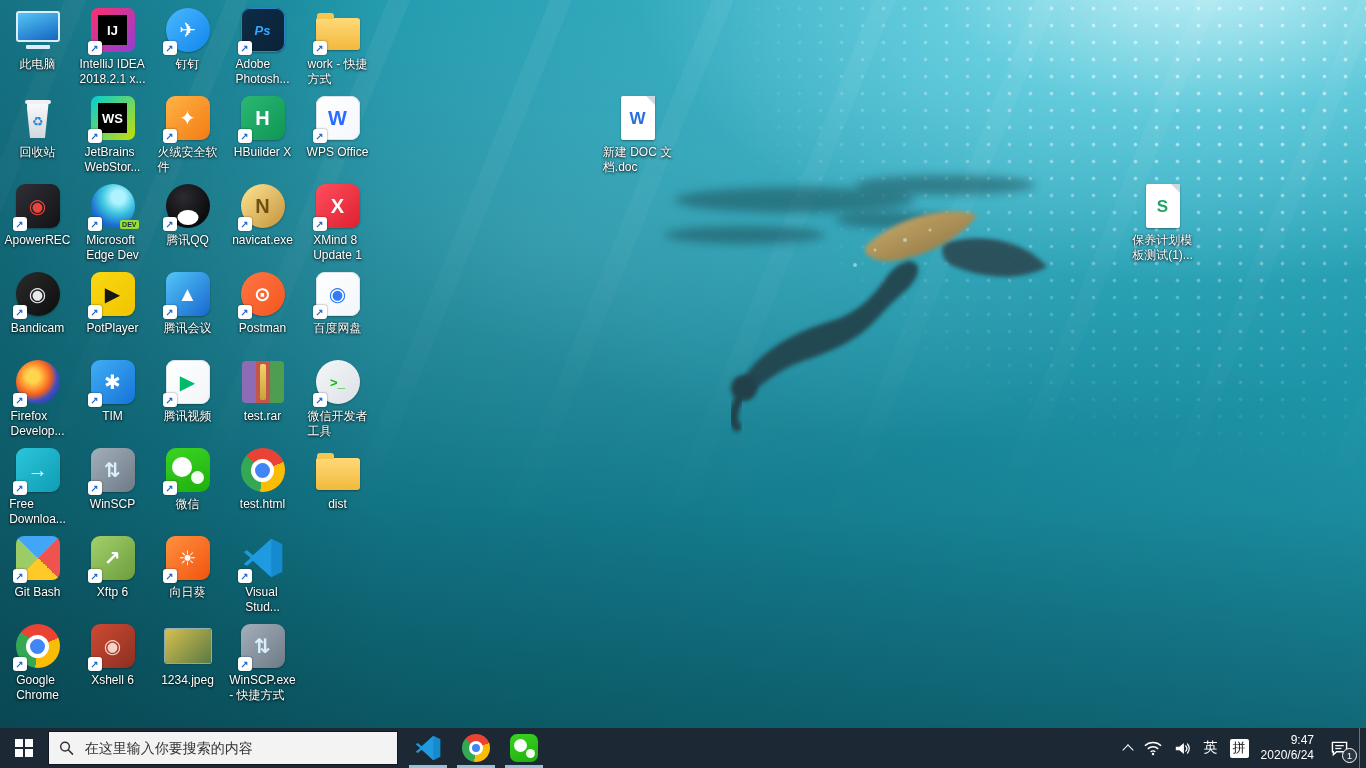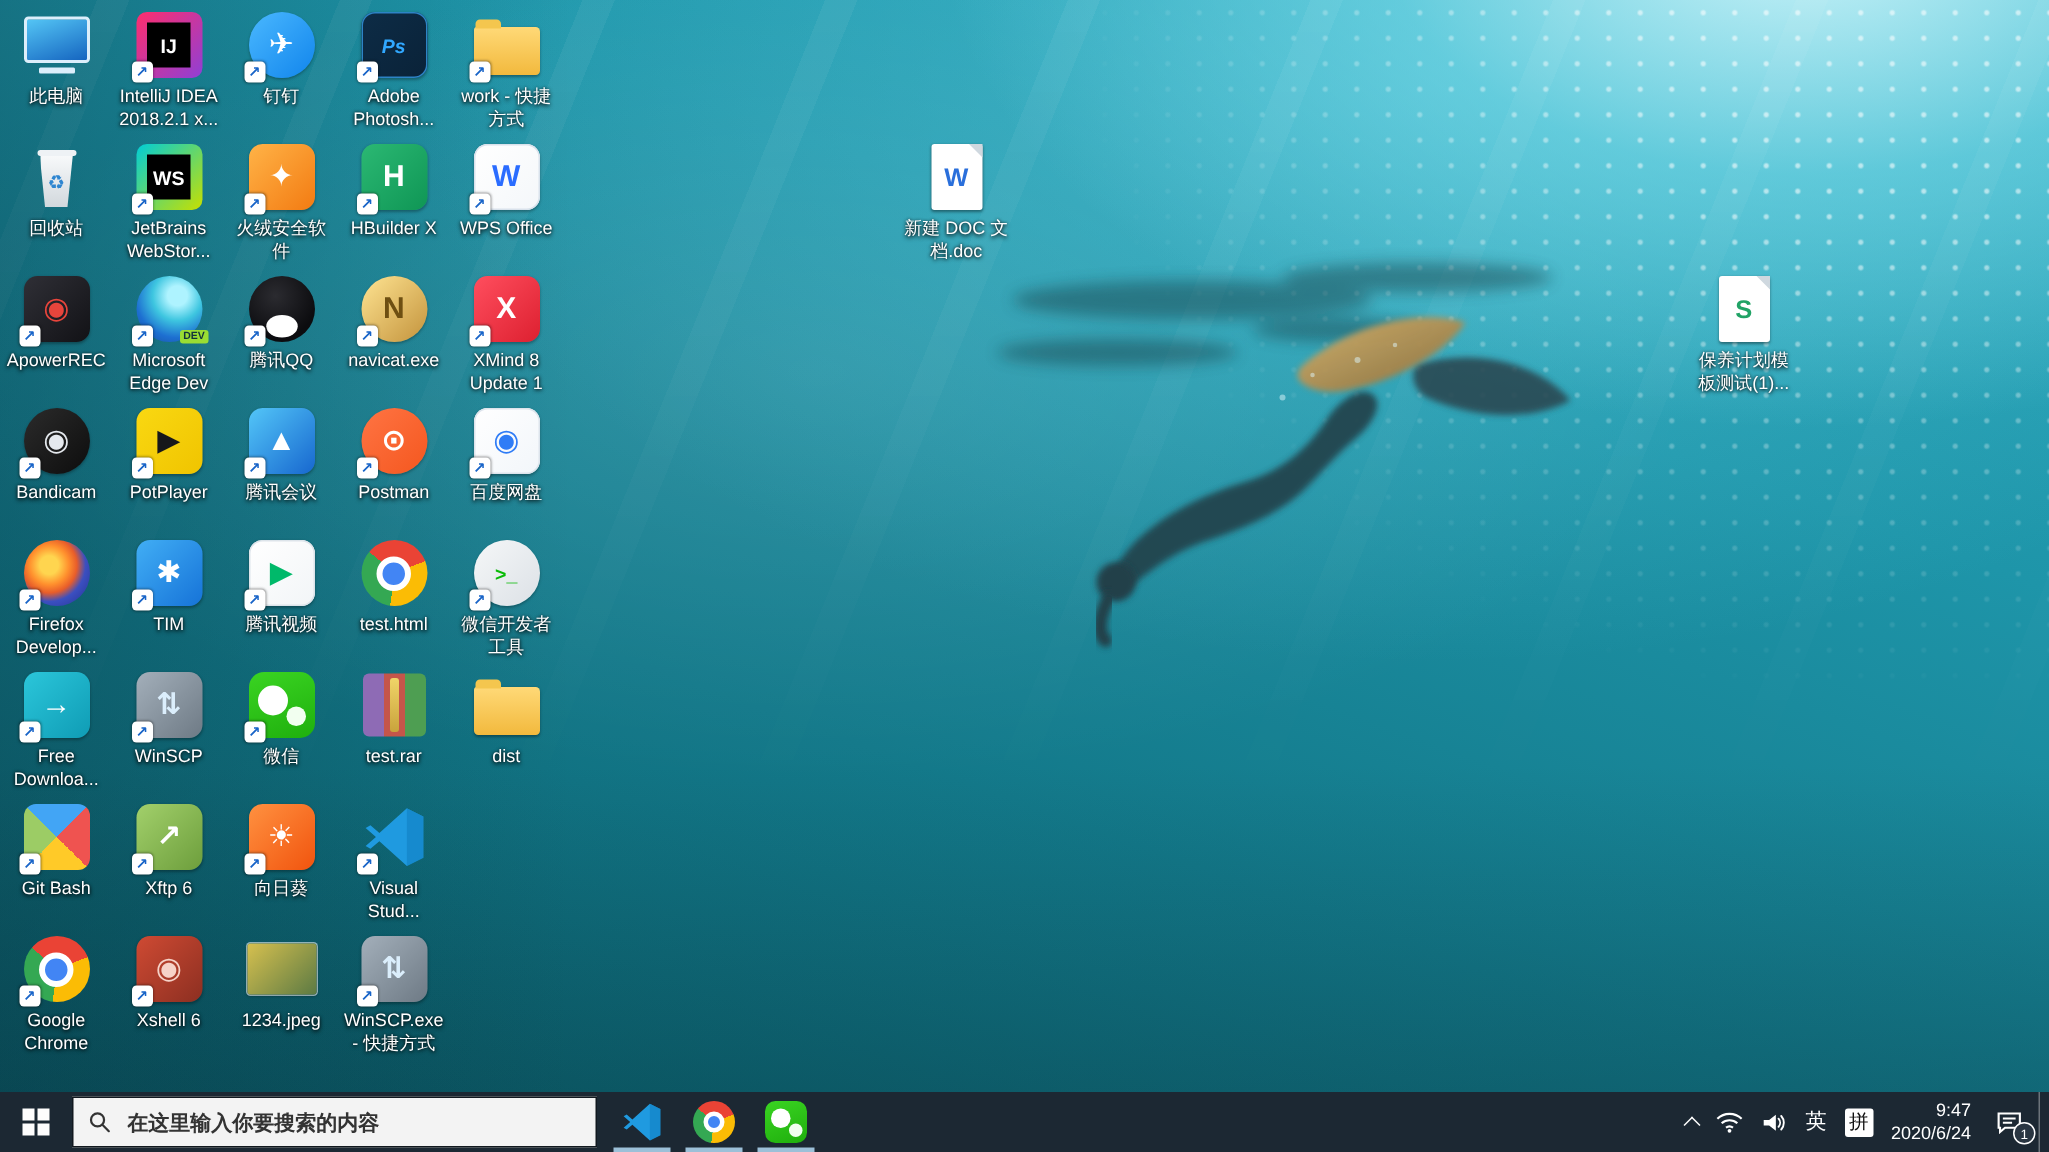--- a/index.html
+++ b/index.html
@@ -32,21 +32,21 @@
     display:flex;flex-direction:column;flex-wrap:wrap;align-content:flex-start;}
   .cell{width:75px;height:88px;display:flex;flex-direction:column;align-items:center;
     padding-top:7px;cursor:default;}
   .cell.extra{position:absolute;}
   .pos-a{left:600px;top:0;}
   .pos-b{left:600px;top:88px;}
   .pos-c{left:1125px;top:176px;}
   .ic{width:46px;height:46px;position:relative;display:flex;align-items:center;justify-content:center;flex:none;}
   .face{position:relative;width:44px;height:44px;display:flex;align-items:center;justify-content:center;}
   .g{font-weight:700;font-size:20px;line-height:1;}
-  .lbl{margin-top:4px;color:#fff;font-size:12px;line-height:1.22;text-align:center;
+  .lbl{margin-top:4px;color:#fff;font-size:12px;line-height:1.22;
     text-shadow:0 1px 3px rgba(0,0,0,.9),0 0 2px rgba(0,0,0,.65);white-space:nowrap;}
   .sc{position:absolute;left:-2px;bottom:-2px;width:14px;height:14px;background:#fff;border-radius:3px;
     display:flex;align-items:center;justify-content:center;font-size:10px;font-weight:700;color:#1864c8;
     box-shadow:0 0 2px rgba(0,0,0,.55);}
 
   
   .a-sq{border-radius:9px;box-shadow:0 1px 2px rgba(0,0,0,.3);}
   .a-ci{border-radius:50%;box-shadow:0 1px 2px rgba(0,0,0,.3);}
   .a-jb{border-radius:7px;}
   .a-jb .g{background:#000;color:#fff;width:66%;height:66%;display:flex;align-items:center;justify-content:center;}
@@ -93,21 +93,21 @@
 
   
   #taskbar{position:absolute;left:0;bottom:0;width:1366px;height:40px;background:#1c2833;
     display:flex;align-items:center;color:#fff;}
   #start{width:48px;height:40px;display:flex;align-items:center;justify-content:center;cursor:pointer;}
   .winlogo{display:grid;grid-template-columns:8px 8px;grid-template-rows:8px 8px;gap:1.5px;}
   .winlogo i{background:#fdfdfd;display:block;}
   #searchbox{width:350px;height:34px;background:#f3f3f3;border:1px solid #11181f;
     display:flex;align-items:center;gap:9px;padding:0 10px;}
   #searchbox input{border:none;outline:none;background:transparent;font-size:14px;color:#222;width:100%;
-    font-family:"Liberation Sans","DejaVu Sans",sans-serif;font-weight:bold;}
+    font-family:"Liberation Sans","DejaVu Sans",sans-serif;}
   #searchbox input::placeholder{color:#333;opacity:1;}
   #tb-apps{display:flex;margin-left:6px;height:100%;}
   .tb-app{width:48px;height:40px;position:relative;display:flex;align-items:center;justify-content:center;cursor:pointer;}
   .tb-app .ic{width:30px;height:30px;}
   .tb-app .face{width:28px;height:28px;}
   .tb-app .ind{position:absolute;bottom:0;left:5px;right:5px;height:3px;background:#9cc0d8;}
   .tb-app .a-chrome::after{width:8px;height:8px;border-width:3px;}
   .tb-app .a-wechat{border-radius:7px;}
   .tb-app .a-wechat::before{width:13px;height:13px;left:4px;top:5px;}
   .tb-app .a-wechat::after{width:9px;height:9px;right:3px;bottom:4px;}
@@ -460,32 +460,32 @@
             <span class="g" style="color: rgb(255, 255, 255);">⊙</span>
           </div>
           <span class="sc">↗</span>
         </div>
         <div class="lbl">
           <div>Postman</div>
         </div>
       </div>
       <div class="cell">
         <div class="ic">
+          <div class="face a-rar"></div>
+        </div>
+        <div class="lbl">
+          <div>test.rar</div>
+        </div>
+      </div>
+      <div class="cell">
+        <div class="ic">
           <div class="face a-chrome"></div>
         </div>
         <div class="lbl">
           <div>test.html</div>
-        </div>
-      </div>
-      <div class="cell">
-        <div class="ic">
-          <div class="face a-rar"></div>
-        </div>
-        <div class="lbl">
-          <div>test.rar</div>
         </div>
       </div>
       <div class="cell">
         <div class="ic">
           <div class="face a-vscode">
             <svg viewBox="0 0 48 48" width="100%" height="100%">
               <path fill="#1f9ae0" d="M33 3 L13 21 L6.5 15.5 L3 17.5 L10.5 24 L3 30.5 L6.5 32.5 L13 27 L33 45 L45 39 V9 Z"></path>
               <path fill="#0f7ec0" opacity="0.55" d="M33 3 L33 45 L45 39 V9 Z"></path>
             </svg>
           </div>

